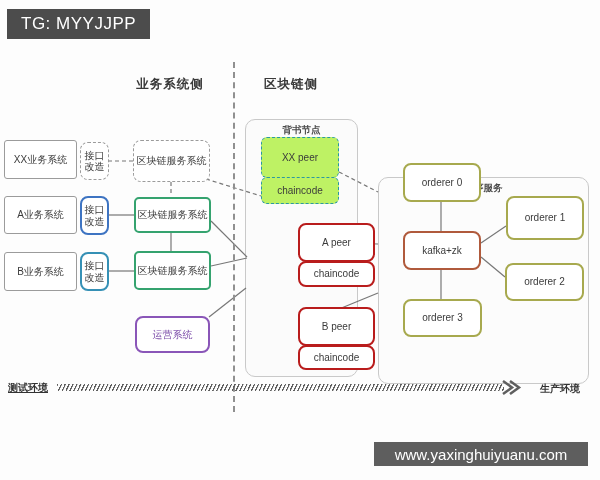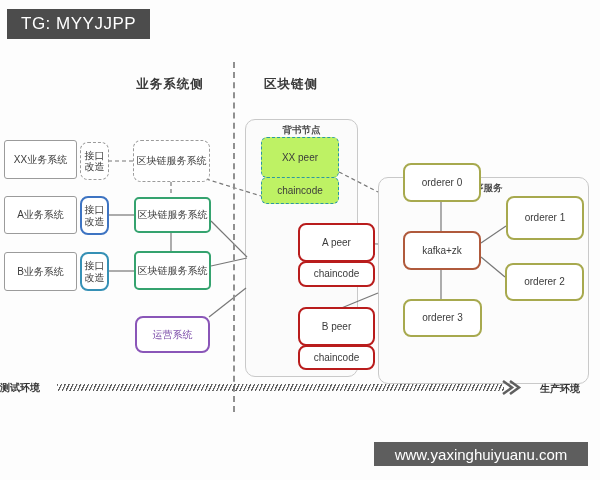--- a/index.html
+++ b/index.html
@@ -112,19 +112,19 @@
 
   <div class="box b-teal" style="left:262px;top:307px;width:77px;height:39px;">B peer</div>
   <div class="box b-teal" style="left:262px;top:345px;width:77px;height:25px;">chaincode</div>
 
   <div class="box b-olive" style="left:403px;top:163px;width:78px;height:39px;">orderer 0</div>
   <div class="box b-olive" style="left:506px;top:196px;width:78px;height:44px;">orderer 1</div>
   <div class="box b-kafka" style="left:403px;top:231px;width:78px;height:39px;">kafka+zk</div>
   <div class="box b-olive" style="left:505px;top:263px;width:79px;height:38px;">orderer 2</div>
   <div class="box b-olive" style="left:403px;top:299px;width:79px;height:38px;">orderer 3</div>
 
-  <div class="env-label" style="left:0;top:381px;">测试环境</div>
+  <div class="env-label" style="left:8px;top:381px;text-decoration:underline;">测试环境</div>
   <div class="hatch"></div>
   <div class="env-label" style="left:540px;top:382px;">生产环境</div>
 
   <div class="urlbar">www.yaxinghuiyuanu.com</div>
 
 </div>
 
 </body></html>

